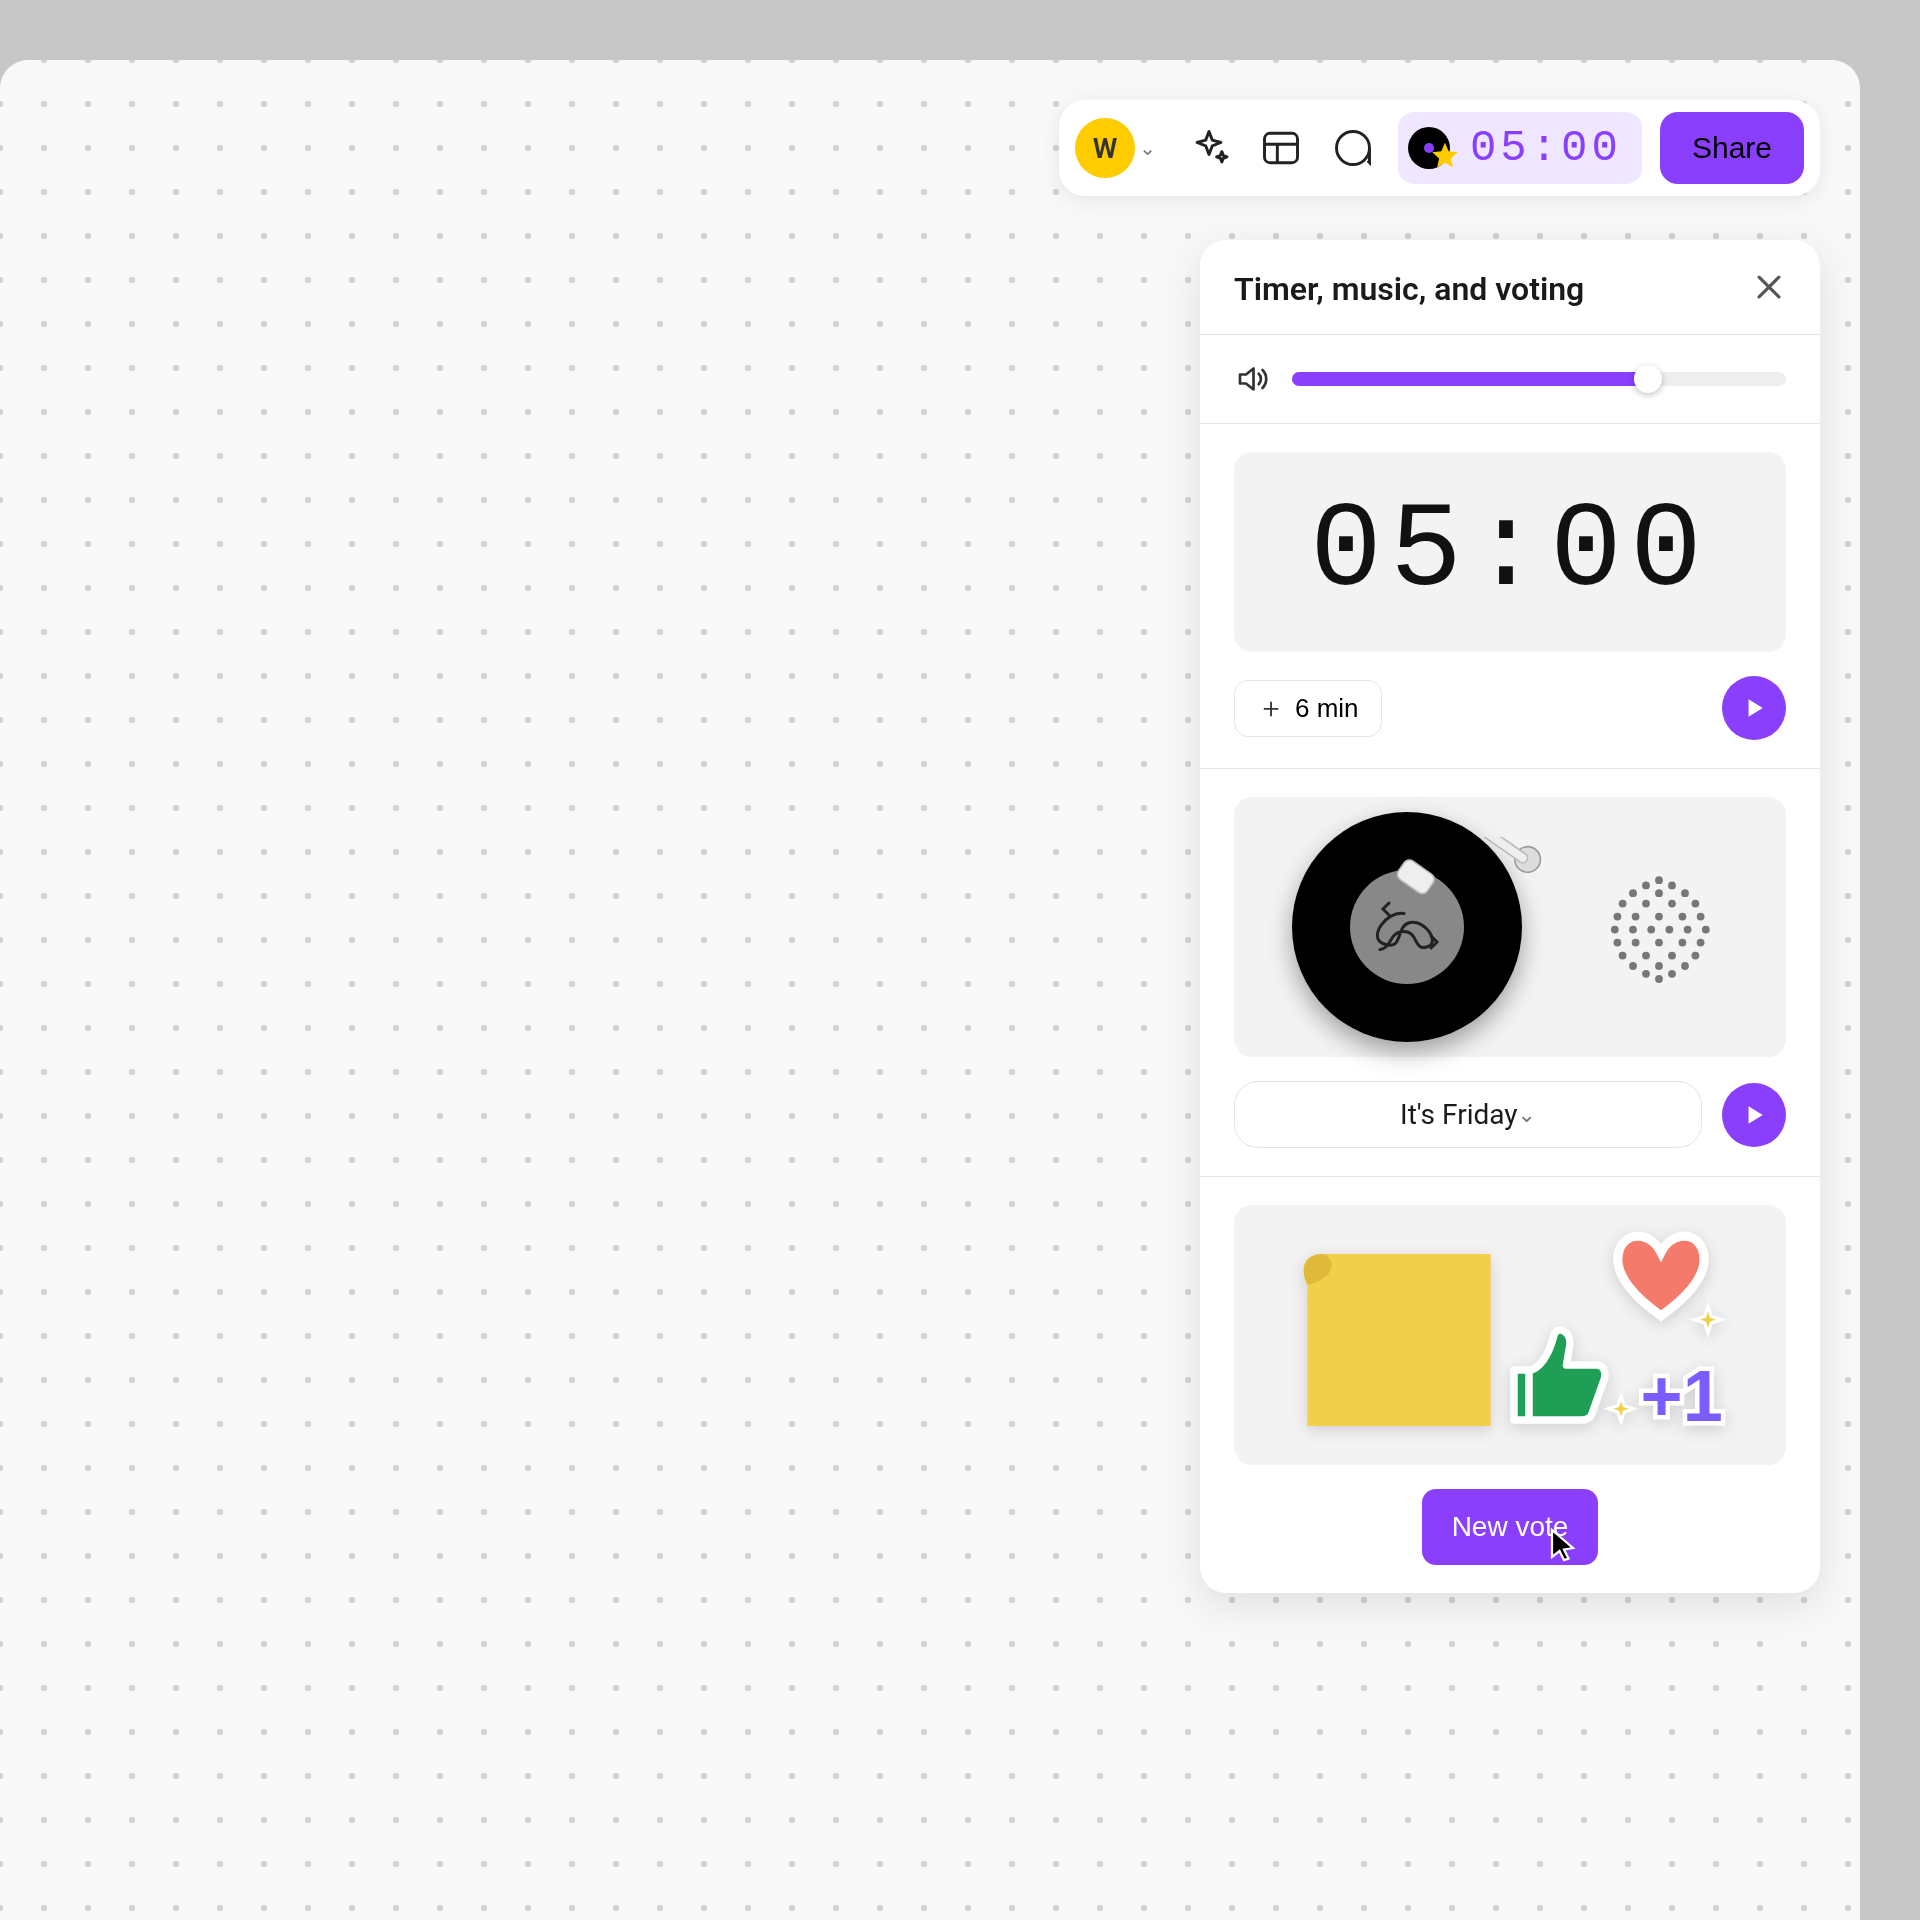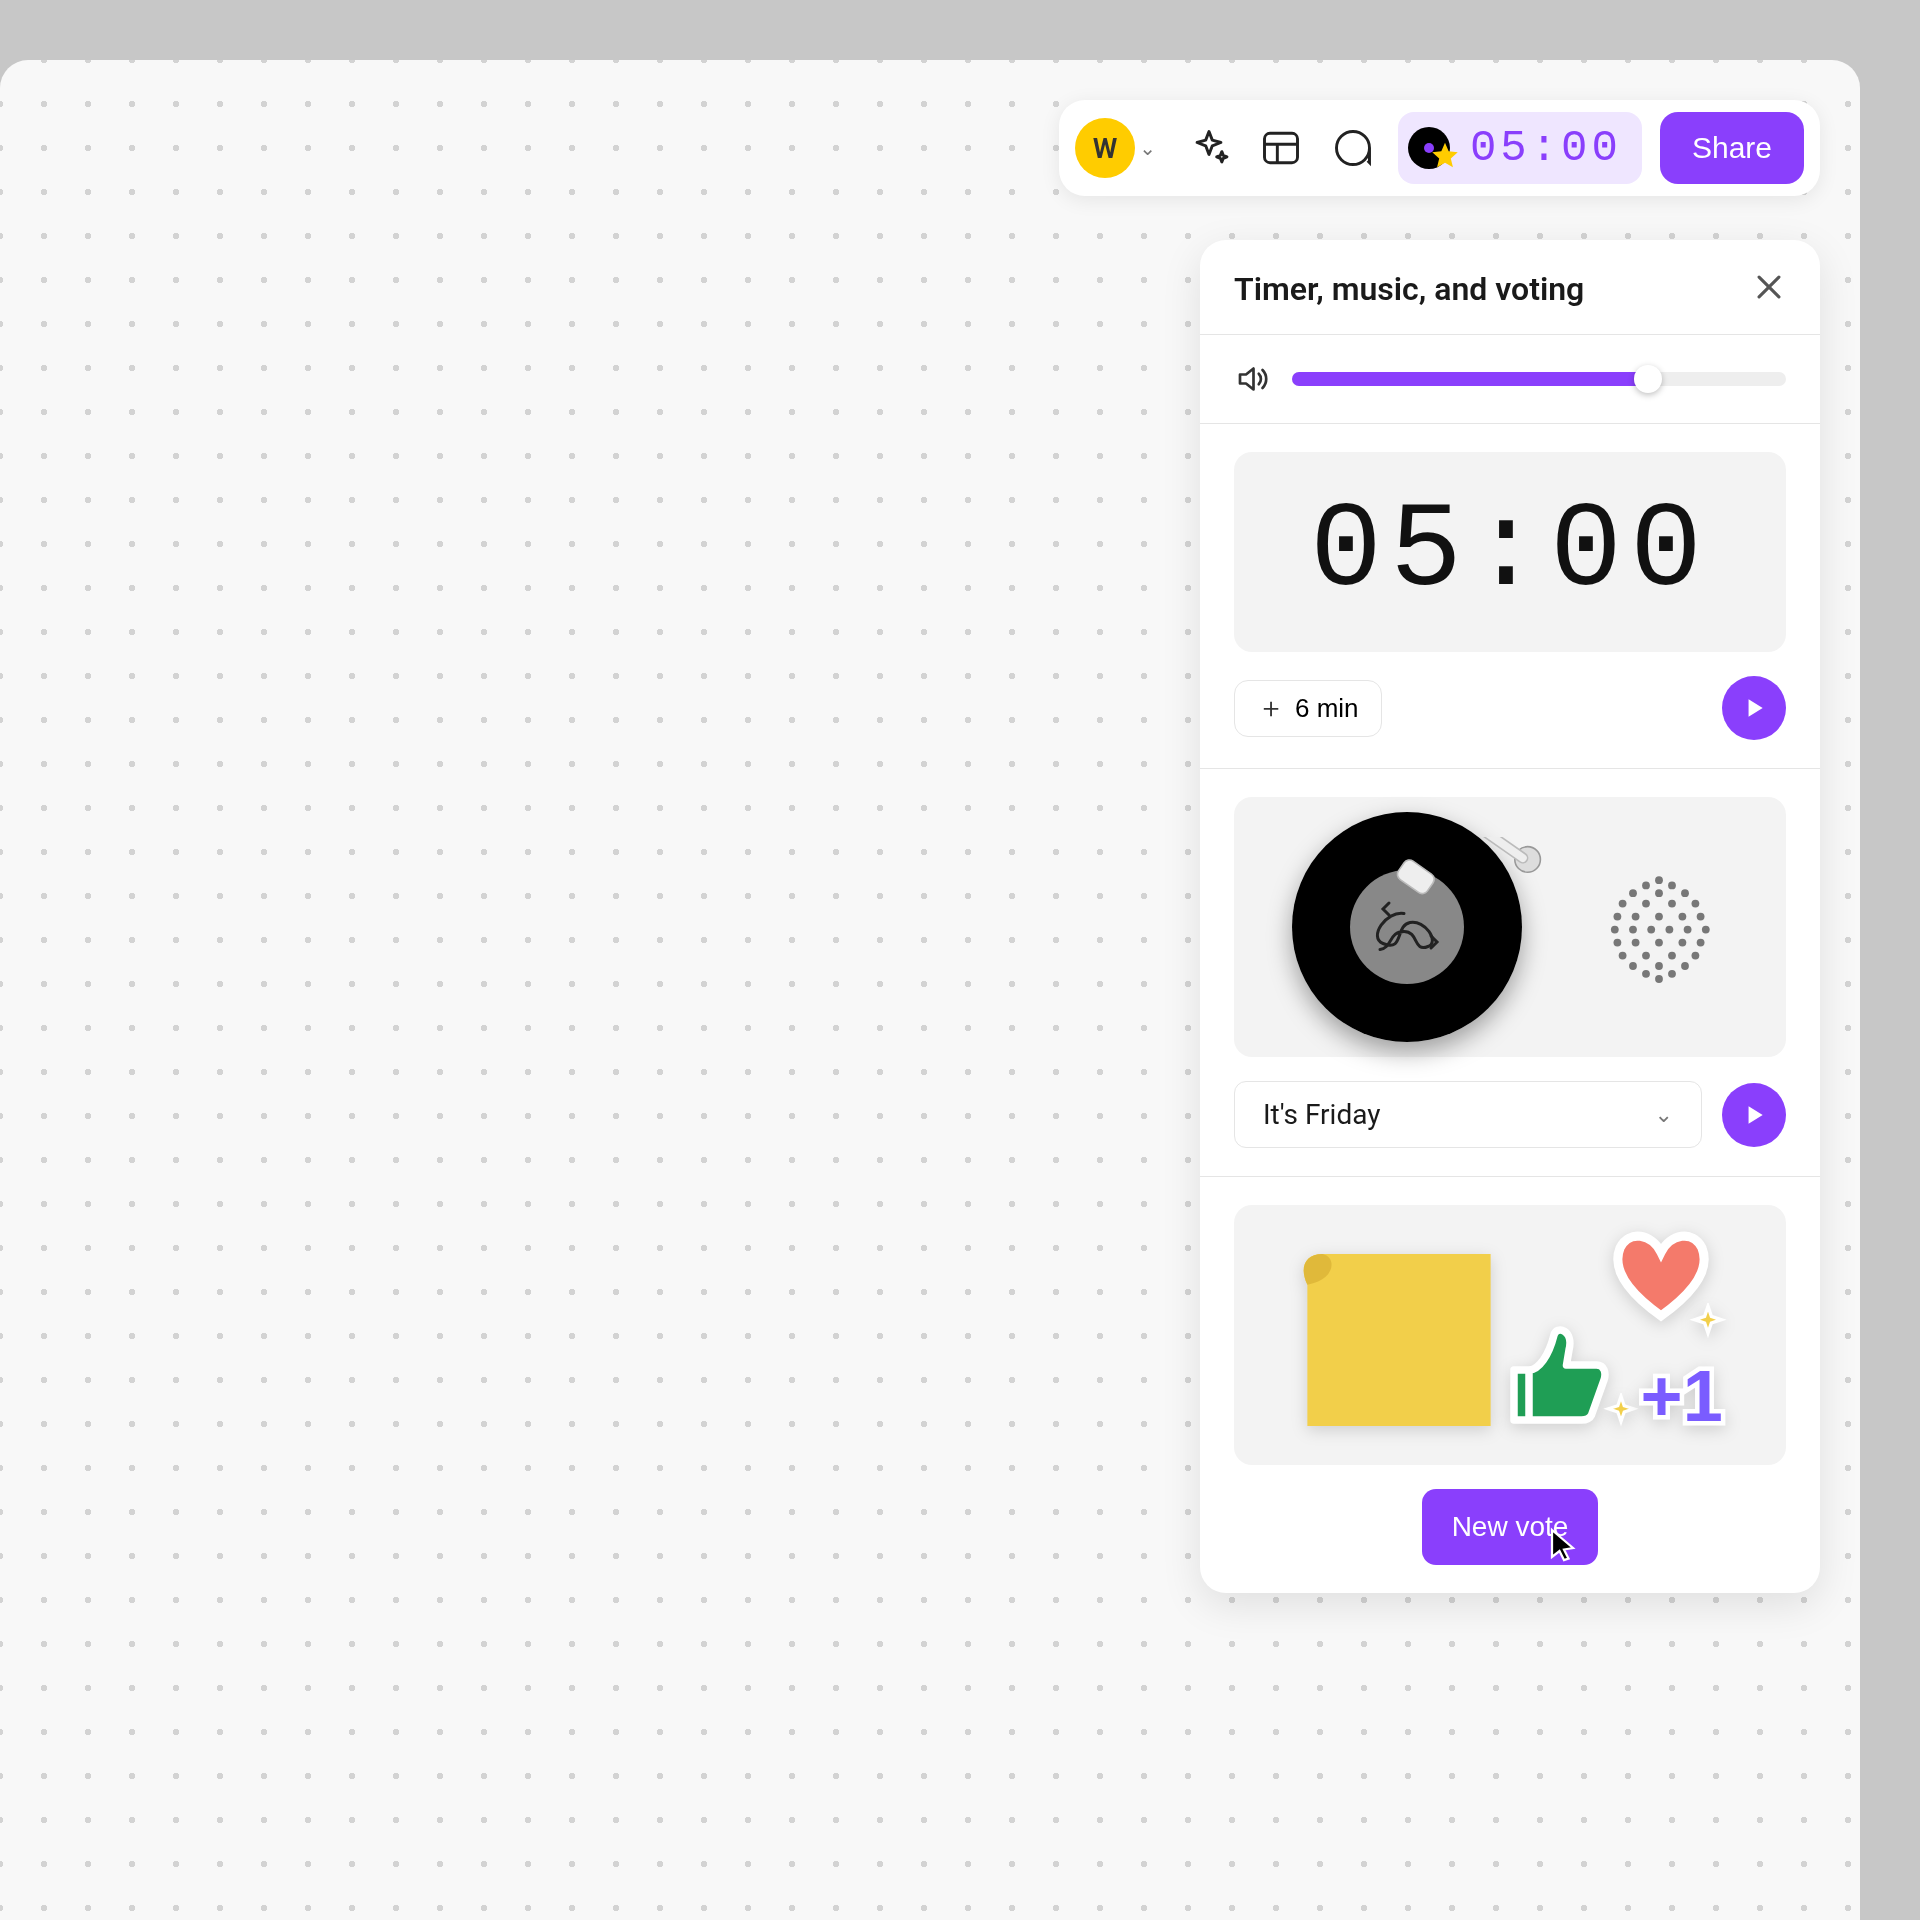--- a/index.html
+++ b/index.html
@@ -66,21 +66,21 @@
     padding:8px 20px 8px 10px;
     height:72px;
   }
   .pill-badge{position:relative;width:48px;height:48px;}
   .pill-disc{width:42px;height:42px;border-radius:50%;background:#000;display:flex;align-items:center;justify-content:center;position:absolute;left:0;top:3px;}
   .pill-disc::after{content:"";width:10px;height:10px;border-radius:50%;background:var(--purple);}
   .pill-star{position:absolute;right:-6px;bottom:-2px;width:34px;height:34px;color:var(--yellow);}
   .pill-time{font-family:"DS-Digital","Courier New",monospace;font-size:44px;letter-spacing:4px;color:var(--purple);}
   .share-btn{
     height:72px;padding:0 32px;border:none;border-radius:18px;
-    background:var(--purple);color:#ffffff;font-size:30px;font-weight:500;
+    background:var(--purple);color:#000000;font-size:30px;font-weight:500;
   }
 
   
   .panel{
     position:absolute;top:240px;right:100px;
     width:620px;
     background:var(--white);
     border-radius:26px;
     box-shadow:0 12px 40px rgba(0,0,0,0.10);
     overflow:hidden;
@@ -129,22 +129,22 @@
     background:#f3f3f3;border-radius:18px;height:260px;
     display:flex;align-items:center;justify-content:space-around;
     padding:0 24px;position:relative;
   }
   .record{width:230px;height:230px;border-radius:50%;background:radial-gradient(circle,#444 0 26%,#000 27% 100%);box-shadow:0 10px 24px rgba(0,0,0,0.35);position:relative;}
   .record-label{position:absolute;inset:58px;border-radius:50%;background:#888;display:flex;align-items:center;justify-content:center;}
   .tonearm{position:absolute;right:calc(50% - 40px);top:40px;width:160px;height:160px;pointer-events:none;}
   .speaker{width:140px;height:140px;display:flex;align-items:center;justify-content:center;}
   .music-row{display:flex;align-items:center;gap:20px;margin-top:24px;}
   .select{
-    flex:1;display:flex;align-items:center;justify-content:space-between;
-    border:1px solid var(--border);border-radius:12px;
+    flex:1;display:flex;align-items:center;justify-content:center;
+    border:1px solid var(--border);border-radius:24px;
     padding:16px 28px;font-size:28px;background:#fff;
   }
 
   .vote-box{
     background:#f3f3f3;border-radius:18px;height:260px;
     position:relative;overflow:hidden;
   }
   .vote-row{display:flex;justify-content:center;margin-top:24px;position:relative;}
   .vote-btn{
     border:none;border-radius:14px;background:var(--purple);color:#fff;

